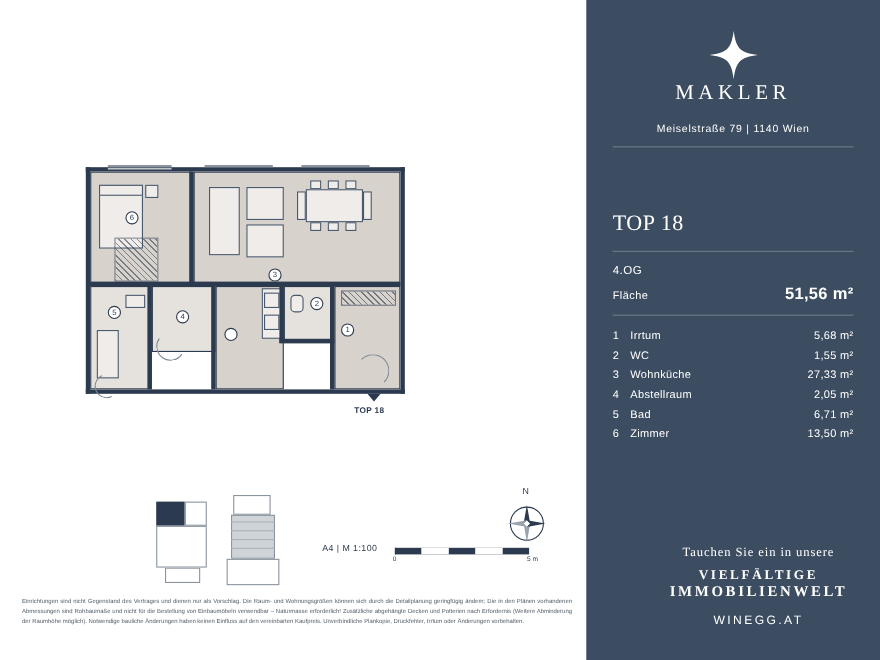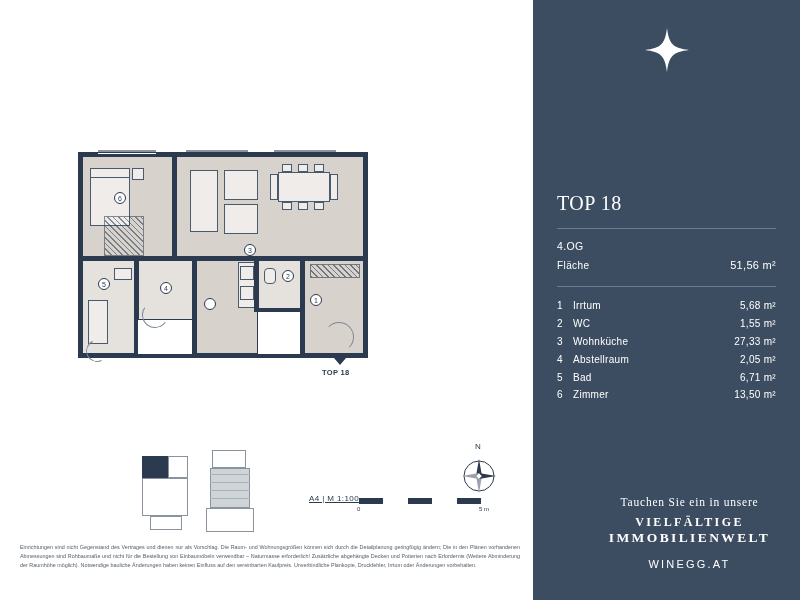--- a/index.html
+++ b/index.html
@@ -90,22 +90,22 @@
     left: 0; top: 430px; width: 533px; height: 110px;
   }
   .site-plan { position: absolute; left: 142px; top: 20px; width: 130px; height: 80px; }
   .sp-shape { position: absolute; border: 1px solid #8b949e; background: #ffffff; }
   .sp-dark  { position: absolute; background: #2b3a4e; }
   .sp-grey  { position: absolute; background: #cfd4d9; border: 1px solid #8b949e; }
   .sp-line  { position: absolute; background: #aab1b8; }
 
   .scale-block { position: absolute; left: 293px; top: 62px; width: 200px; height: 28px; }
   .scale-text {
-    position: absolute; left: 16px; top: 2px;
-    font-size: 8px; color: #2b3a4e; letter-spacing: .4px; text-decoration: underline;
+    position: absolute; left: 0; top: 2px;
+    font-size: 8px; color: #2b3a4e; letter-spacing: .4px;
   }
   .scale-bar {
     position: absolute; left: 66px; top: 6px;
     width: 122px; height: 6px;
     background: #2b3a4e;
   }
   .scale-bar .seg {
     position: absolute; top: 0; height: 6px; background: #ffffff;
   }
   .scale-tick {
@@ -167,21 +167,21 @@
   }
   .hr2 { position: absolute; left: 24px; top: 228px; width: 219px; height: 1px; background: #6d7b8c; }
 
   .og { position: absolute; left: 24px; top: 240px; font-size: 10.5px; letter-spacing: .4px; }
 
   .flaeche-row {
     position: absolute; left: 24px; top: 259px; width: 219px;
     display: flex; justify-content: space-between; align-items: baseline;
   }
   .flaeche-label { font-size: 10px; letter-spacing: .4px; }
-  .flaeche-value { font-size: 11px; font-weight: normal; letter-spacing: .3px; margin-left: 44px; }
+  .flaeche-value { font-size: 15px; font-weight: bold; letter-spacing: .3px; margin-left: 44px; }
 
   .hr3 { position: absolute; left: 24px; top: 286px; width: 219px; height: 1px; background: #6d7b8c; }
 
   .rooms { position: absolute; left: 24px; top: 297px; width: 219px; }
   .room-row {
     display: flex; align-items: baseline;
     font-size: 10px; letter-spacing: .3px;
     padding: 3.4px 0;
   }
   .room-no { width: 16px; color: #ffffff; }
@@ -336,22 +336,27 @@
   </div>
 
   <div class="right">
 
     <div class="brand">
       <div class="brand-star">
         <svg width="44" height="44" viewBox="0 0 44 44">
           <path d="M22 0 C24 16 28 20 44 22 C28 24 24 28 22 44 C20 28 16 24 0 22 C16 20 20 16 22 0 Z" fill="#ffffff"></path>
         </svg>
       </div>
-    </div>
-
+      <div class="brand-sub">MAKLER</div>
+    </div>
+
+    <div class="addr-wrap">
+      <div class="addr">Meiselstraße 79 | 1140 Wien</div>
+      <div class="hr"></div>
+    </div>
 
     <div class="top-title">TOP 18</div>
     <div class="hr2"></div>
 
     <div class="og">4.OG</div>
 
     <div class="flaeche-row">
       <div class="flaeche-label">Fläche</div>
       <div class="flaeche-value">51,56 m²</div>
     </div>

